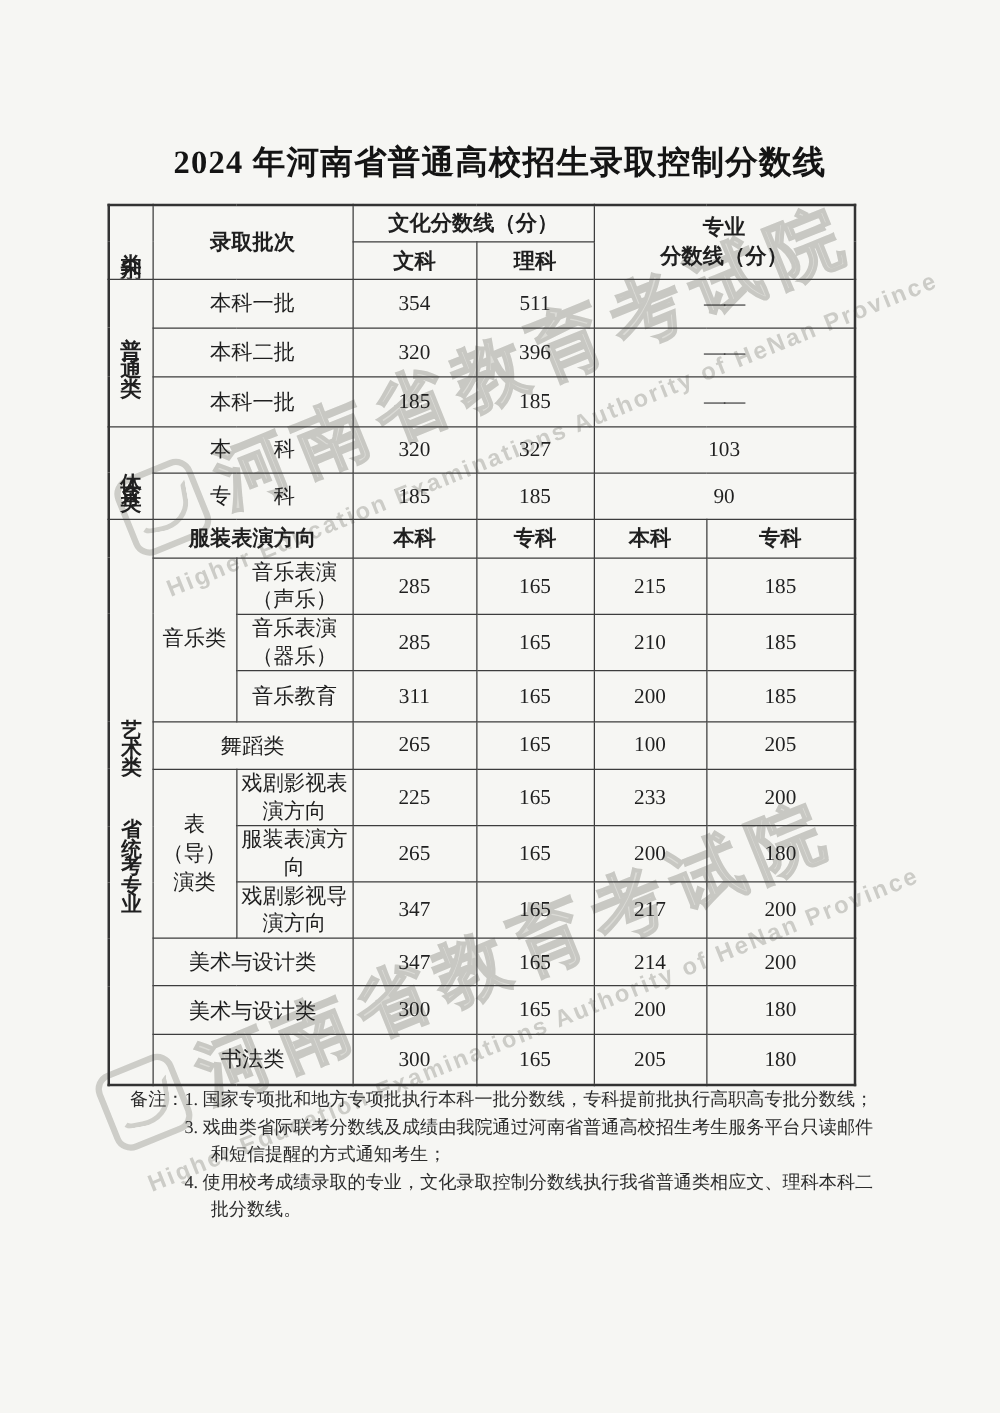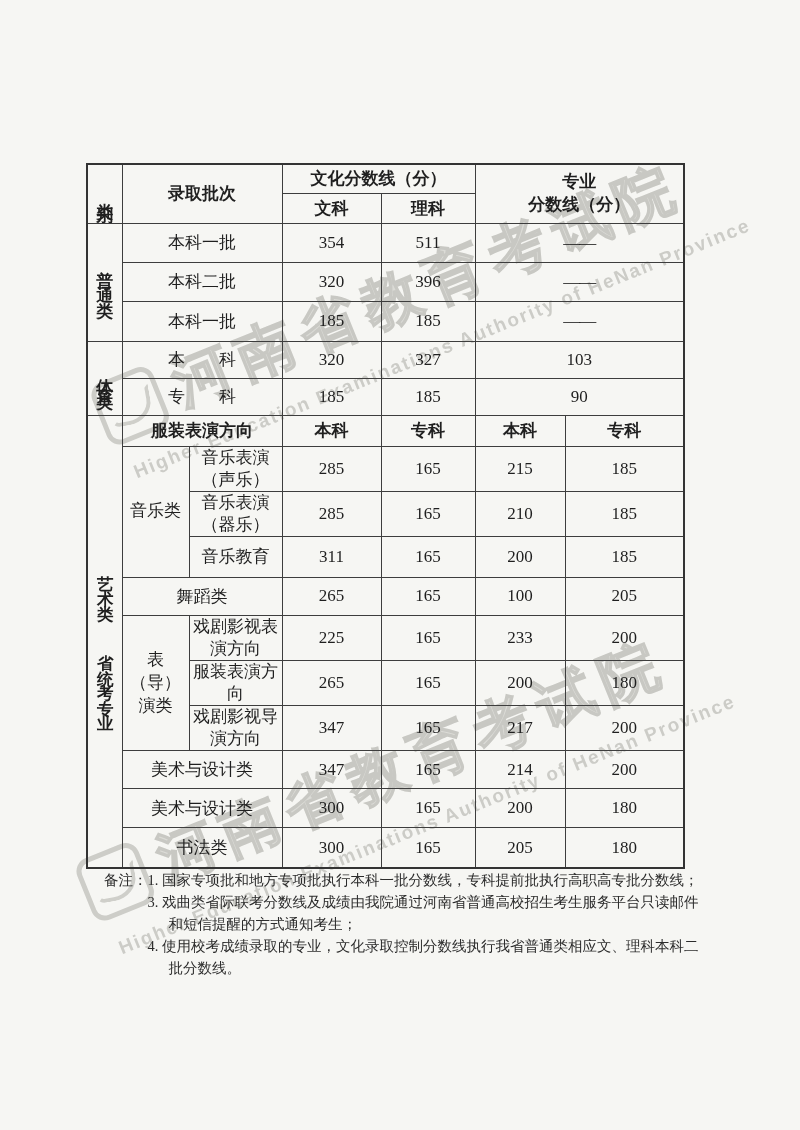--- a/index.html
+++ b/index.html
@@ -142,20 +142,21 @@
   </div>
 
   <div class="wm" style="left:70px; top:858px;">
     <div class="wm-cn">
       <span class="wm-logo"></span>
       <span>河南省教育考试院</span>
     </div>
     <div class="wm-en">Higher Education Examinations Authority of HeNan Province</div>
   </div>
 
+  <div class="doc-title">2024 年河南省普通高校招生录取控制分数线</div>
 
   <table class="score-table">
     <colgroup>
       <col style="width:35px">
         <col style="width:67px">
         <col style="width:93px">
       <col style="width:99px">
         <col style="width:94px">
         <col style="width:90px">
         <col style="width:119px">

